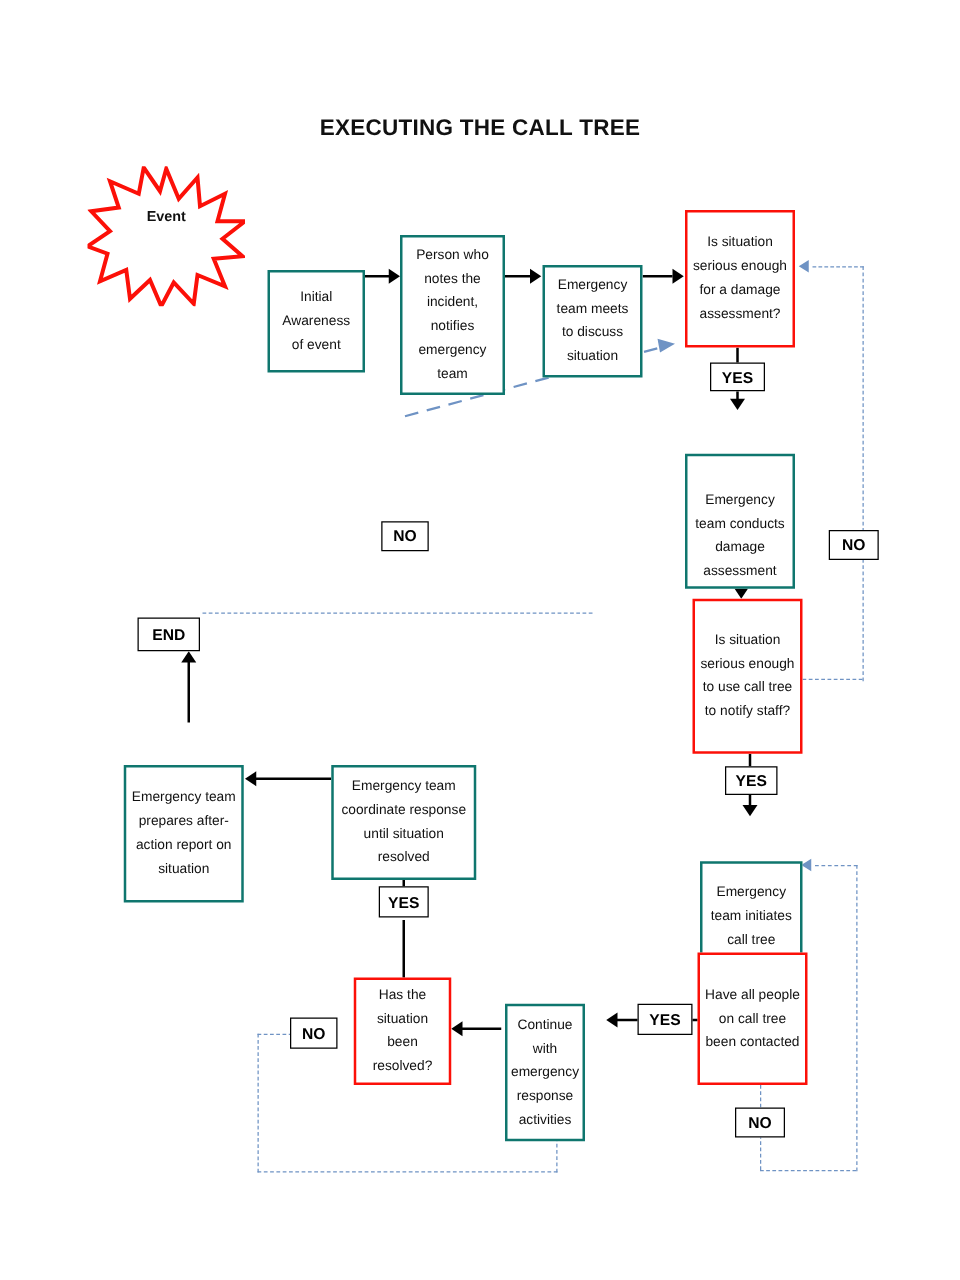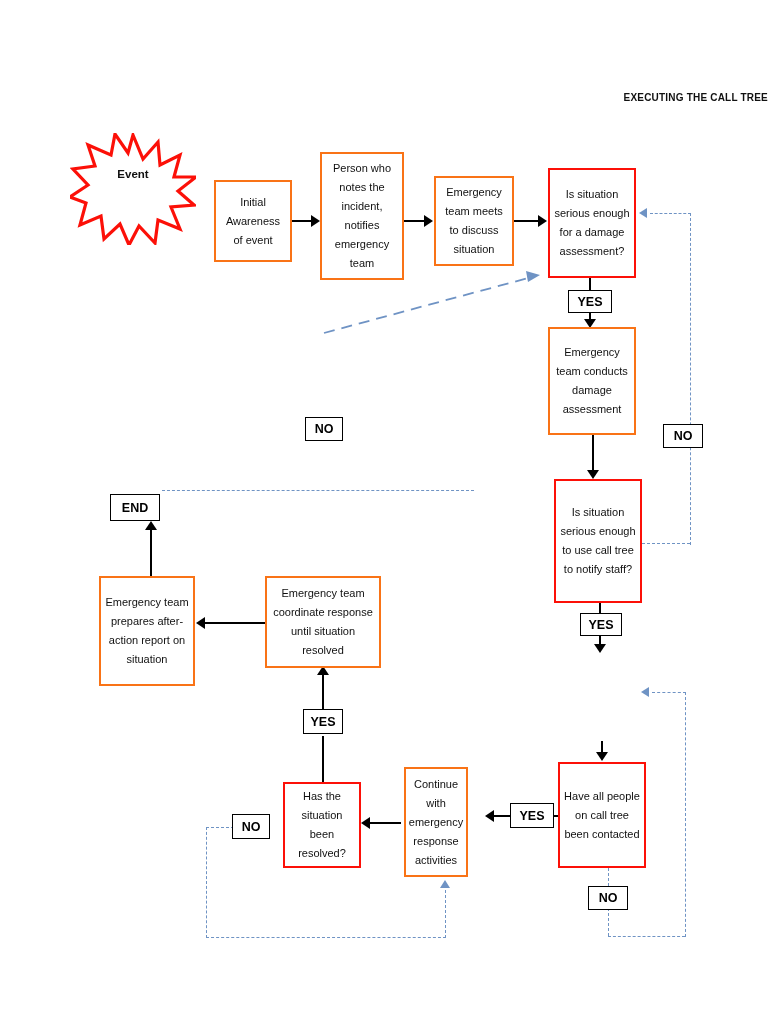--- a/index.html
+++ b/index.html
@@ -15,42 +15,43 @@
     width: 768px;
     height: 1024px;
     background: #ffffff;
     overflow: hidden;
   }
   #title {
     position: absolute;
     left: 0;
     top: 92px;
     width: 768px;
-    text-align: right;
-    font-size: 10px;
+    text-align: center;
+    font-size: 18px;
     font-weight: bold;
     letter-spacing: 0.2px;
     color: #111111;
   }
   .node {
     position: absolute;
     box-sizing: border-box;
     display: flex;
     align-items: center;
     justify-content: center;
     text-align: center;
     background: #ffffff;
     color: #101010;
     font-size: 11px;
     line-height: 19px;
     padding: 2px 4px;
     z-index: 3;
   }
   .node.blue {
-    border: 2px solid #f97316;
+    border: 2px solid #0f766e;
+    margin-top: 36px;
   }
   .node.red {
     border: 2.5px solid #fc1008;
   }
   .label {
     position: absolute;
     box-sizing: border-box;
     display: flex;
     align-items: center;
     justify-content: center;
@@ -172,28 +173,31 @@
   </div>
 
   <div class="node blue" style="left:434px; top:176px; width:80px; height:90px;">
     <span>Emergency team meets to discuss situation</span>
   </div>
 
   <div class="node red" style="left:548px; top:168px; width:88px; height:110px;">
     <span>Is situation serious enough for a damage assessment?</span>
   </div>
 
-  <div class="node blue" style="left:548px; top:327px; width:88px; height:108px;">
+  <div class="node blue" style="left:548px; top:327px; width:88px; height:108px;align-items:flex-end;">
     <span>Emergency team conducts damage assessment</span>
   </div>
 
   <div class="node red" style="left:554px; top:479px; width:88px; height:124px;">
     <span>Is situation serious enough to use call tree to notify staff?</span>
   </div>
 
+  <div class="node blue" style="left:560px; top:653px; width:82px; height:88px;">
+    <span>Emergency team initiates call tree</span>
+  </div>
 
   <div class="node red" style="left:558px; top:762px; width:88px; height:106px;">
     <span>Have all people on call tree been contacted</span>
   </div>
 
   <div class="node blue" style="left:404px; top:767px; width:64px; height:110px;">
     <span>Continue with emergency response activities</span>
   </div>
 
   <div class="node red" style="left:283px; top:782px; width:78px; height:86px;">

